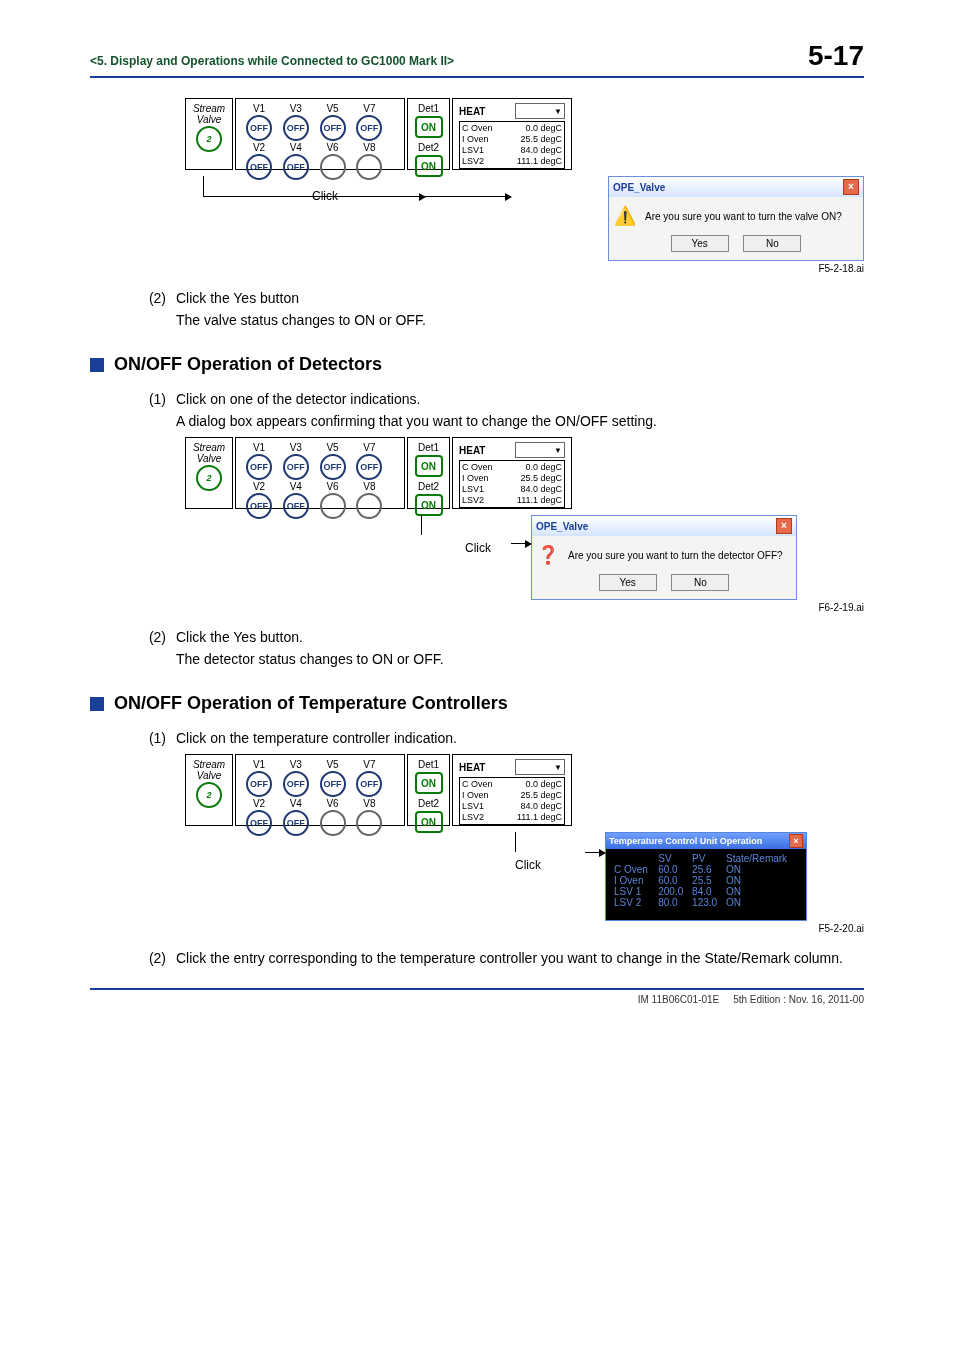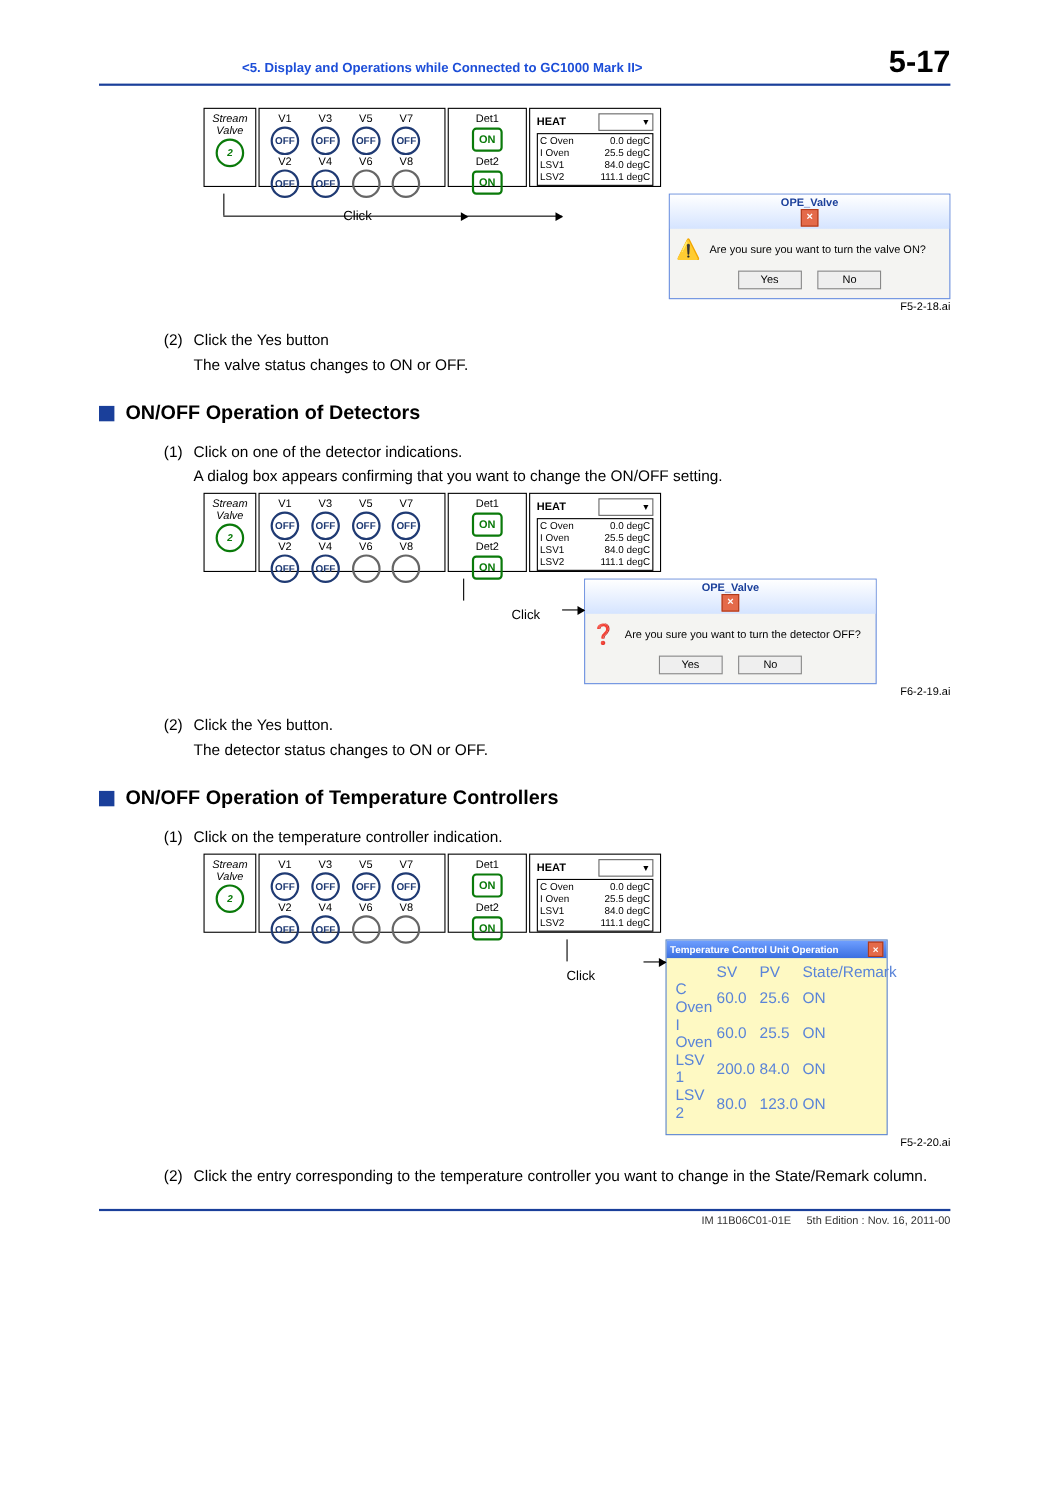--- a/index.html
+++ b/index.html
@@ -20,22 +20,21 @@
   .hdr-row {
     display: flex;
     justify-content: space-between;
     align-items: baseline;
     border-bottom: 2px solid #1a3f9a;
     padding-bottom: 4px;
   }
   .hdr-left {
     font-weight: bold;
     font-size: 12px;
-    color: #1d4ed8;
-    margin-left: 130px;
+    color: #14532d;
   }
   .hdr-right {
     font-weight: bold;
     font-size: 28px;
     color: #000;
   }
   .content {
     margin-top: 20px;
   }
   .figwrap {
@@ -50,21 +49,21 @@
   .panel-box {
     border: 1px solid #000;
     background: #fff;
     padding: 4px 6px;
     height: 72px;
     box-sizing: border-box;
     font-size: 10px;
   }
   .stream-box { width: 48px; text-align:center;font-style:italic;}
   .valves-box { width: 170px; }
-  .det-box { width: 72px; text-align:center;}
+  .det-box { width: 43px; text-align:center;}
   .heat-box { width: 120px; }
   .stream-lbl { font-size:10px; line-height:11px;}
   .circ {
     display:inline-flex;
     width:22px;height:22px;
     border:2px solid #1f3a73;
     border-radius:50%;
     align-items:center;justify-content:center;
     font-size:9px;font-weight:bold;
     margin:1px 2px;
@@ -106,21 +105,21 @@
   .dialog {
     border:1px solid #6a8fe0;
     width:254px;
     background:#f4f4f2;
     font-size:10px;
   }
   .dlg-title {
     display:flex;justify-content:space-between;align-items:center;
     background:linear-gradient(#fff,#d5e4ff);
     padding:2px 4px;
-    font-weight:bold;color:#1a3f9a;flex-direction:column;
+    font-weight:bold;color:#1a3f9a;
   }
   .dlg-close {
     width:14px;height:14px;background:#e46a4a;border:1px solid #b03a1a;
     display:flex;align-items:center;justify-content:center;color:#fff;font-size:10px;line-height:10px;
   }
   .dlg-body { padding:8px 6px 4px 6px; display:flex; gap:8px; align-items:center;}
   .warn-tri {
     width:22px;height:22px;display:flex;align-items:center;justify-content:center;
     font-size:18px;
   }
@@ -153,37 +152,37 @@
     border-top:2px solid #1a3f9a;
     margin-top:22px;
     padding-top:4px;
     text-align:right;
     font-size:10px;
     color:#333;
   }
   .tcu-dialog {
     border:1px solid #5a84d8;
     width:200px;
-    background:#fef9c3;
+    background:#000000;
     font-size:9px;
   }
   .tcu-title{
     display:flex;justify-content:space-between;align-items:center;
     background:linear-gradient(#6f9fff,#3a6fe0);
     color:#fff;font-weight:bold;padding:1px 3px;font-size:9px;
   }
   .tcu-close{
     width:12px;height:12px;background:#e46a4a;border:1px solid #b03a1a;
     display:flex;align-items:center;justify-content:center;color:#fff;font-size:9px;line-height:9px;
   }
   .tcu-grid{
     padding:4px 6px 12px 6px; color:#5a84d8;
   }
   .tcu-grid table{border-collapse:collapse;width:100%;}
-  .tcu-grid td{padding:0 2px;font-size:14px;}
+  .tcu-grid td{padding:0 2px;font-size:10px;}
 </style>
 </head>
 <body>
 
 <div class="page">
 
   <div class="hdr-row">
     <span class="hdr-left">&lt;5.  Display and Operations while Connected to GC1000 Mark II&gt;</span>
     <span class="hdr-right">5-17</span>
   </div>

